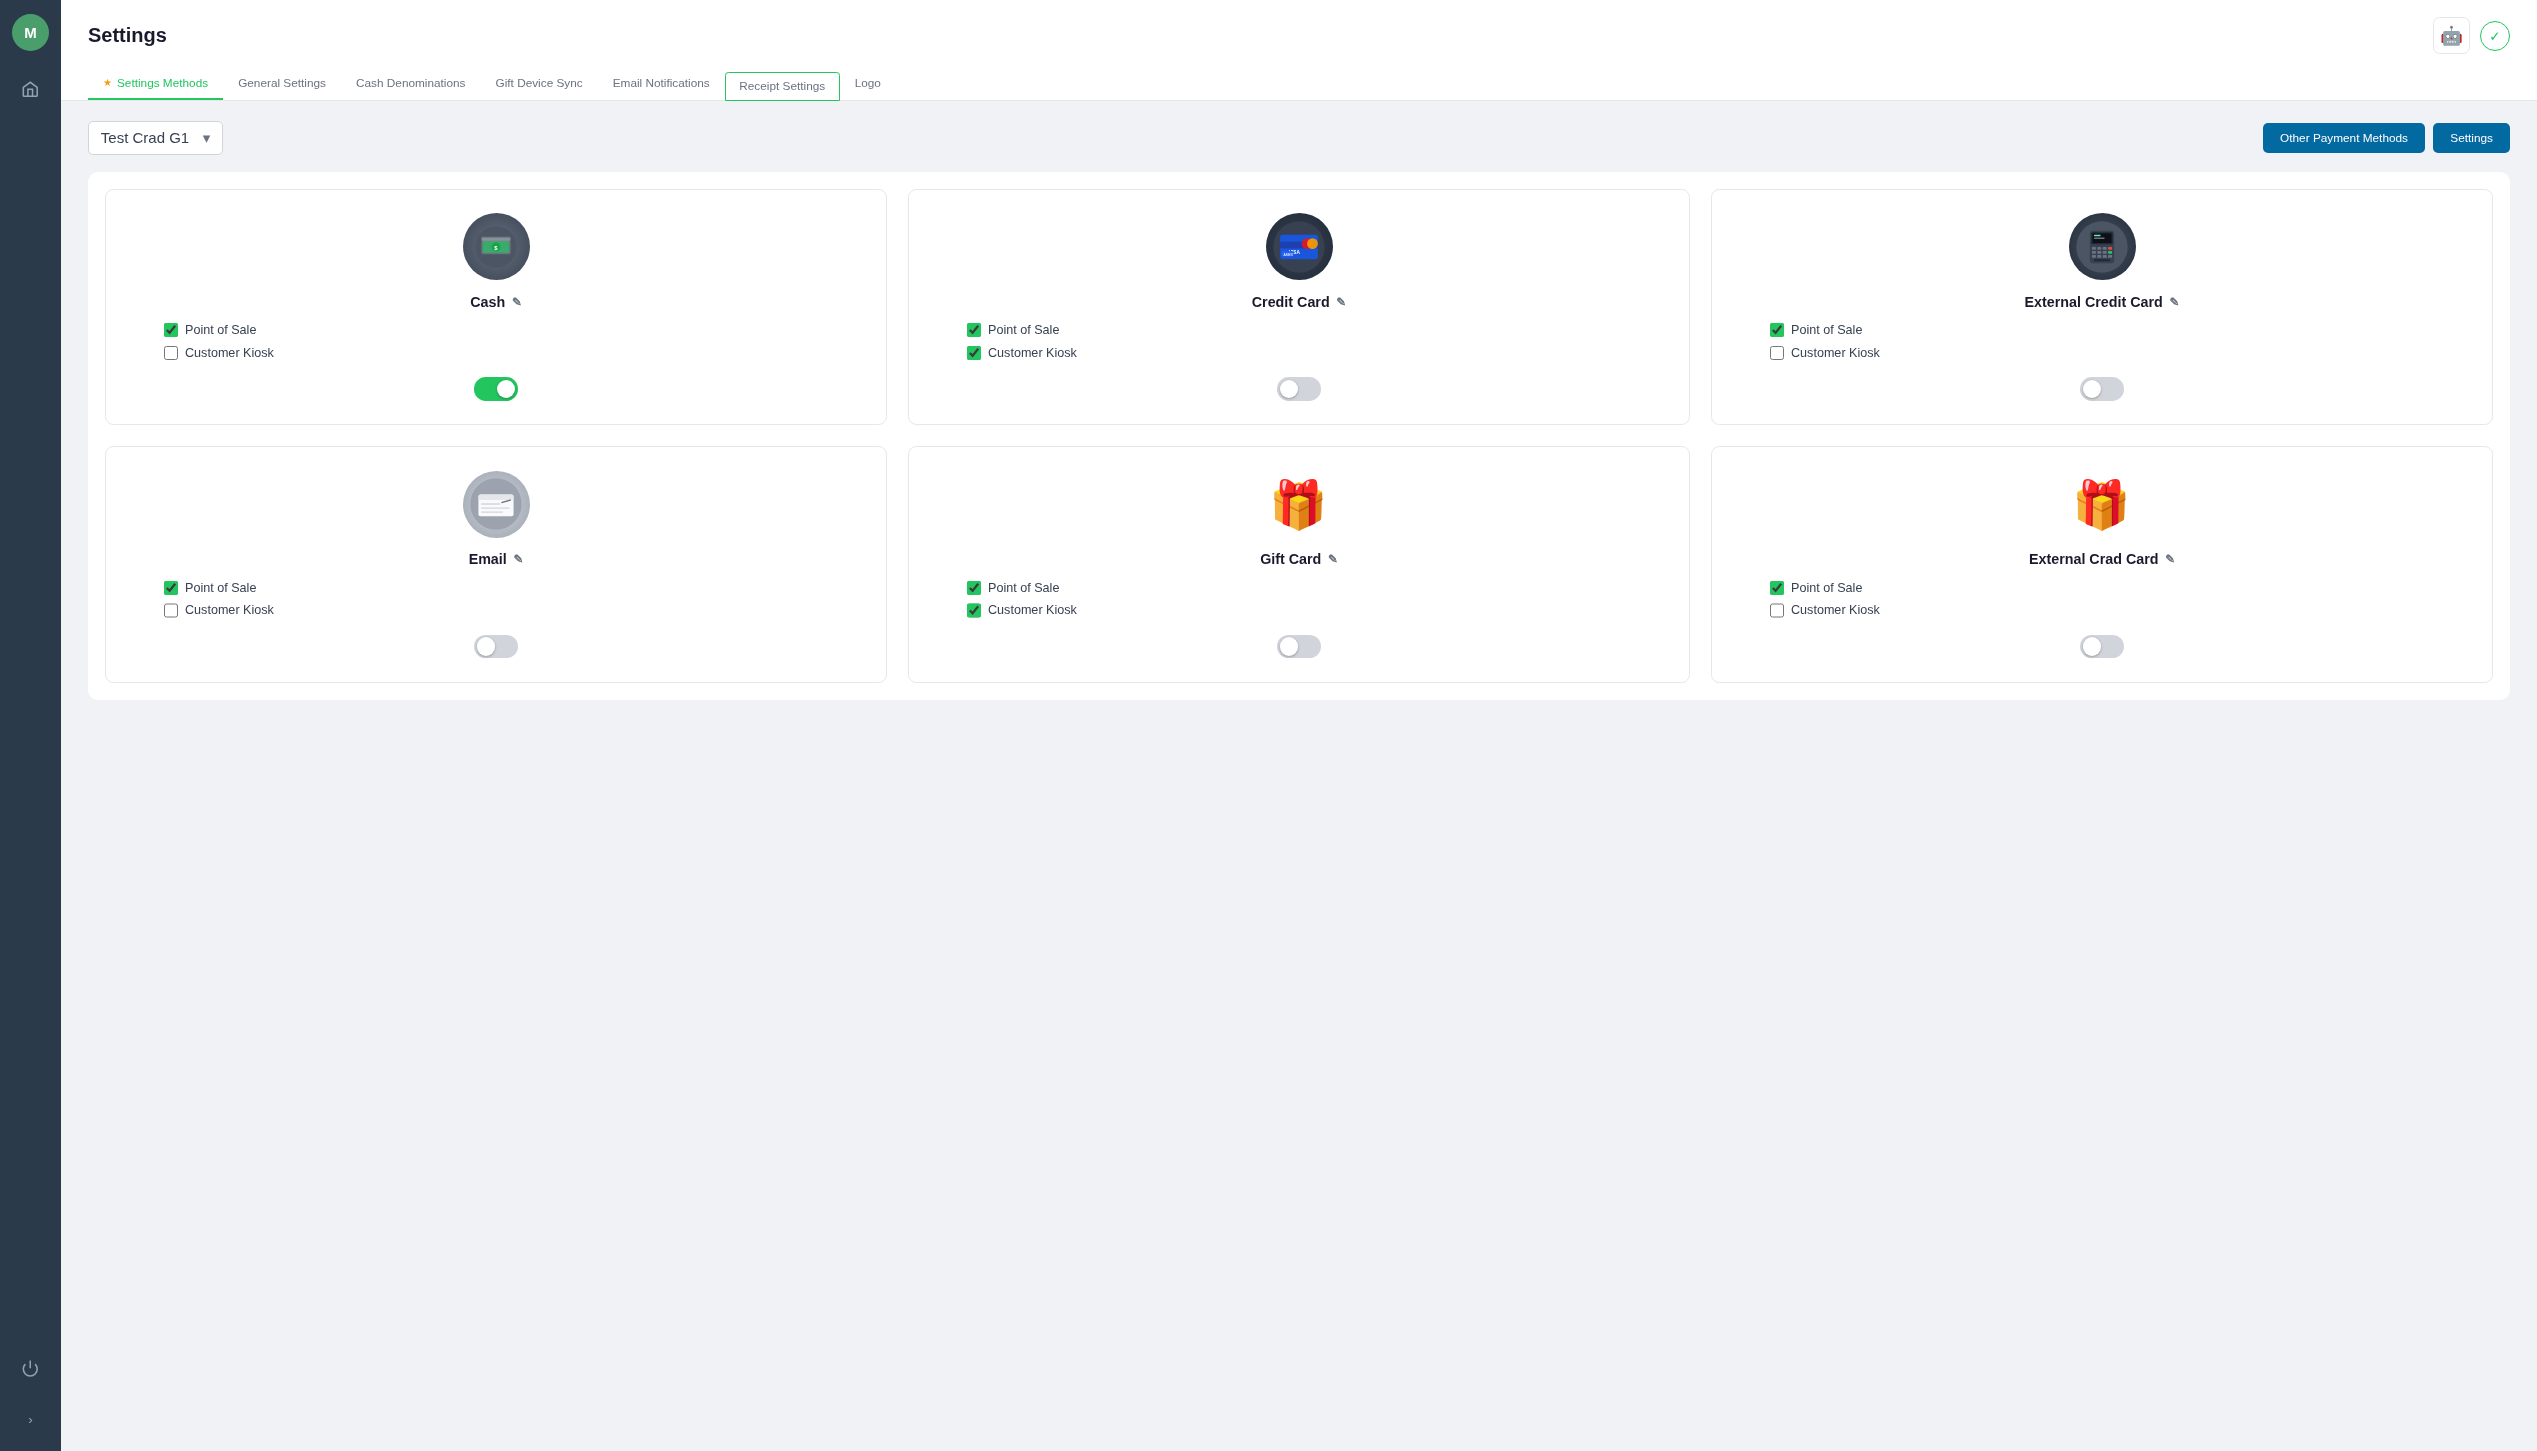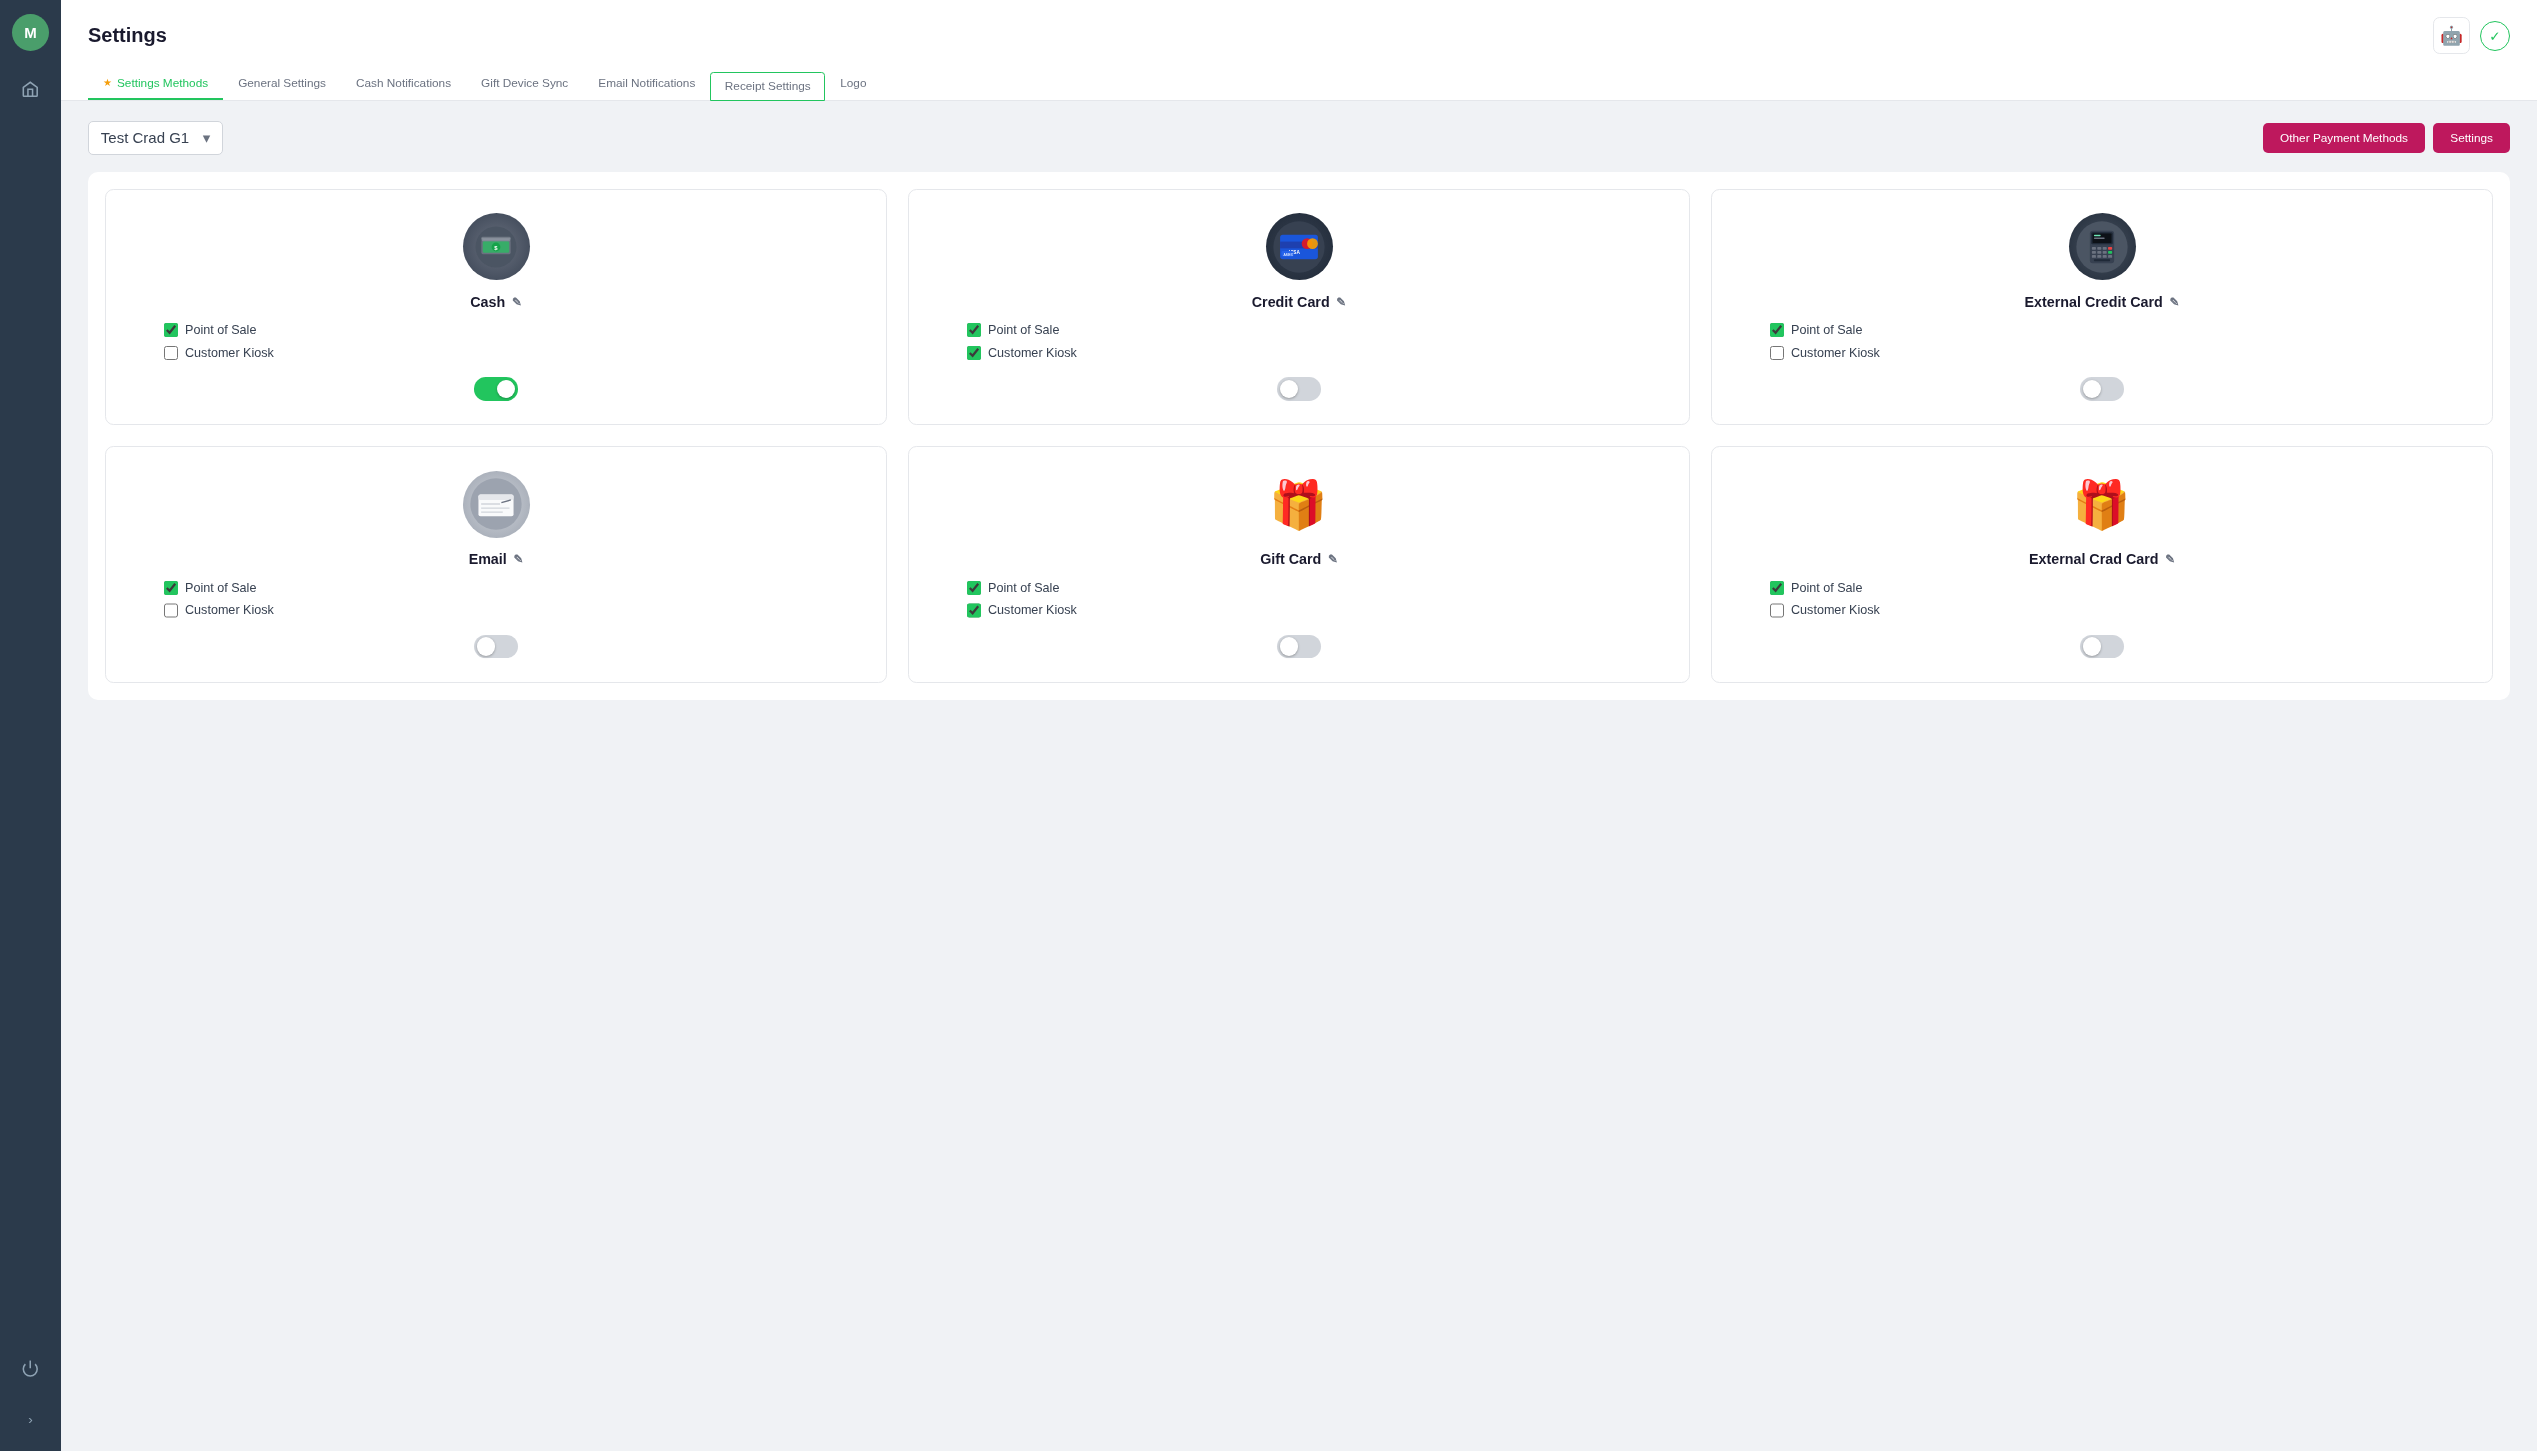--- a/index.html
+++ b/index.html
@@ -148,21 +148,21 @@
     .toolbar-right { display: flex; gap: 8.4px; }
     .btn {
       padding: 8.4px 17px;
       border-radius: 5px;
       font-size: 11.8px;
       cursor: pointer;
       border: none;
       font-weight: 500;
     }
     .btn-green {
-      background: #be185d;
+      background: #0369a1;
       color: white;
     }
 
     
     .cards-container {
       background: white;
       border-radius: 10px;
       padding: 17px;
     }
     .cards-grid {
@@ -291,21 +291,21 @@
     </div>
     <div class="nav-tabs">
       <div class="nav-tab active">
         <span class="tab-star">★</span>
         <span>Settings Methods</span>
       </div>
       <div class="nav-tab">
         <span>General Settings</span>
       </div>
       <div class="nav-tab">
-        <span>Cash Notifications</span>
+        <span>Cash Denominations</span>
       </div>
       <div class="nav-tab">
         <span>Gift Device Sync</span>
       </div>
       <div class="nav-tab">
         <span>Email Notifications</span>
       </div>
       <div class="nav-tab highlighted" style="border:1.7px solid #22c55e; border-radius:3.4px 3.4px 0 0; padding: 6.7px 13.5px;">
         <span>Receipt Settings</span>
       </div>

